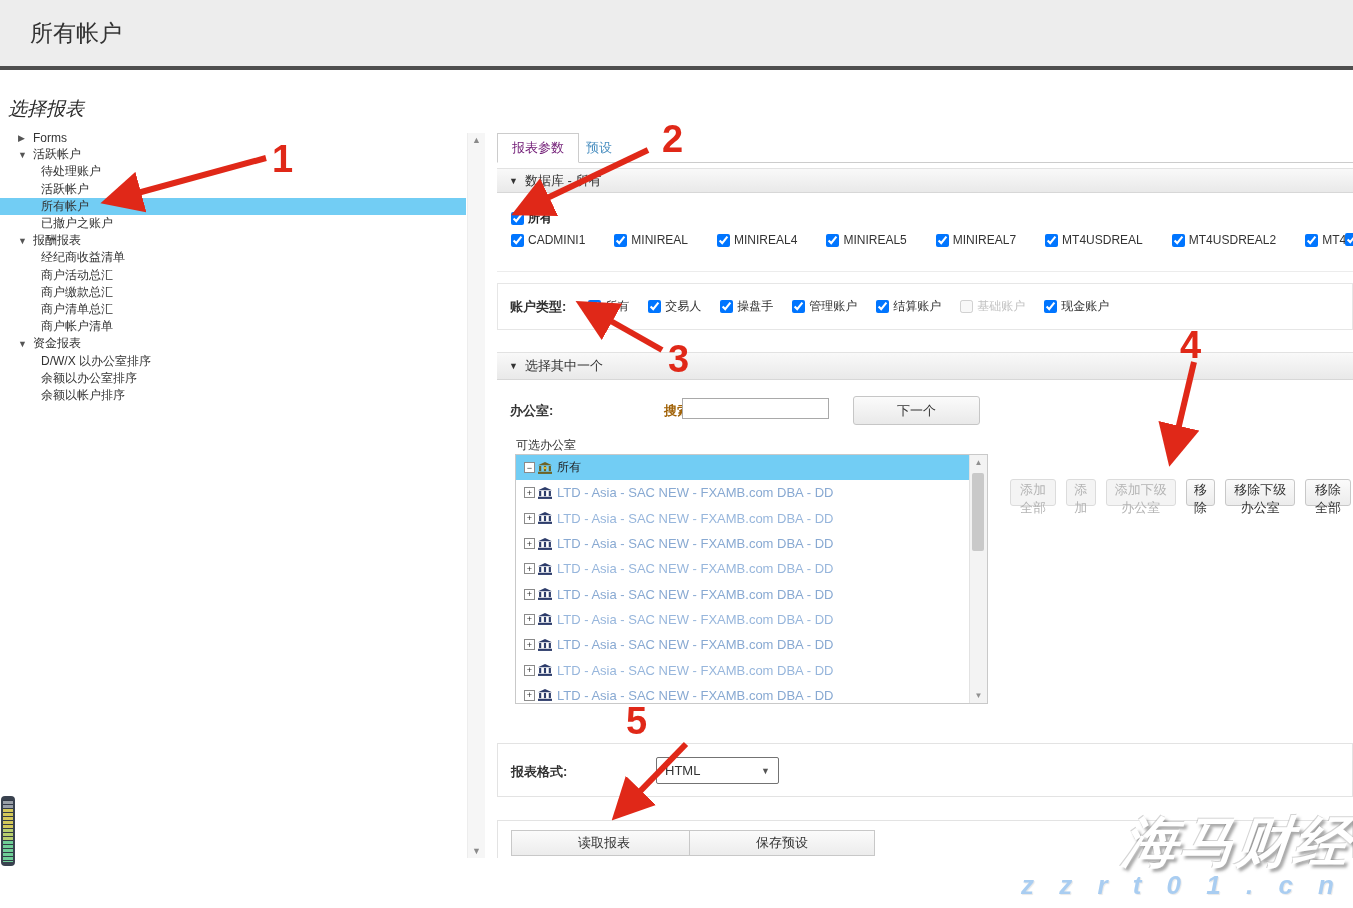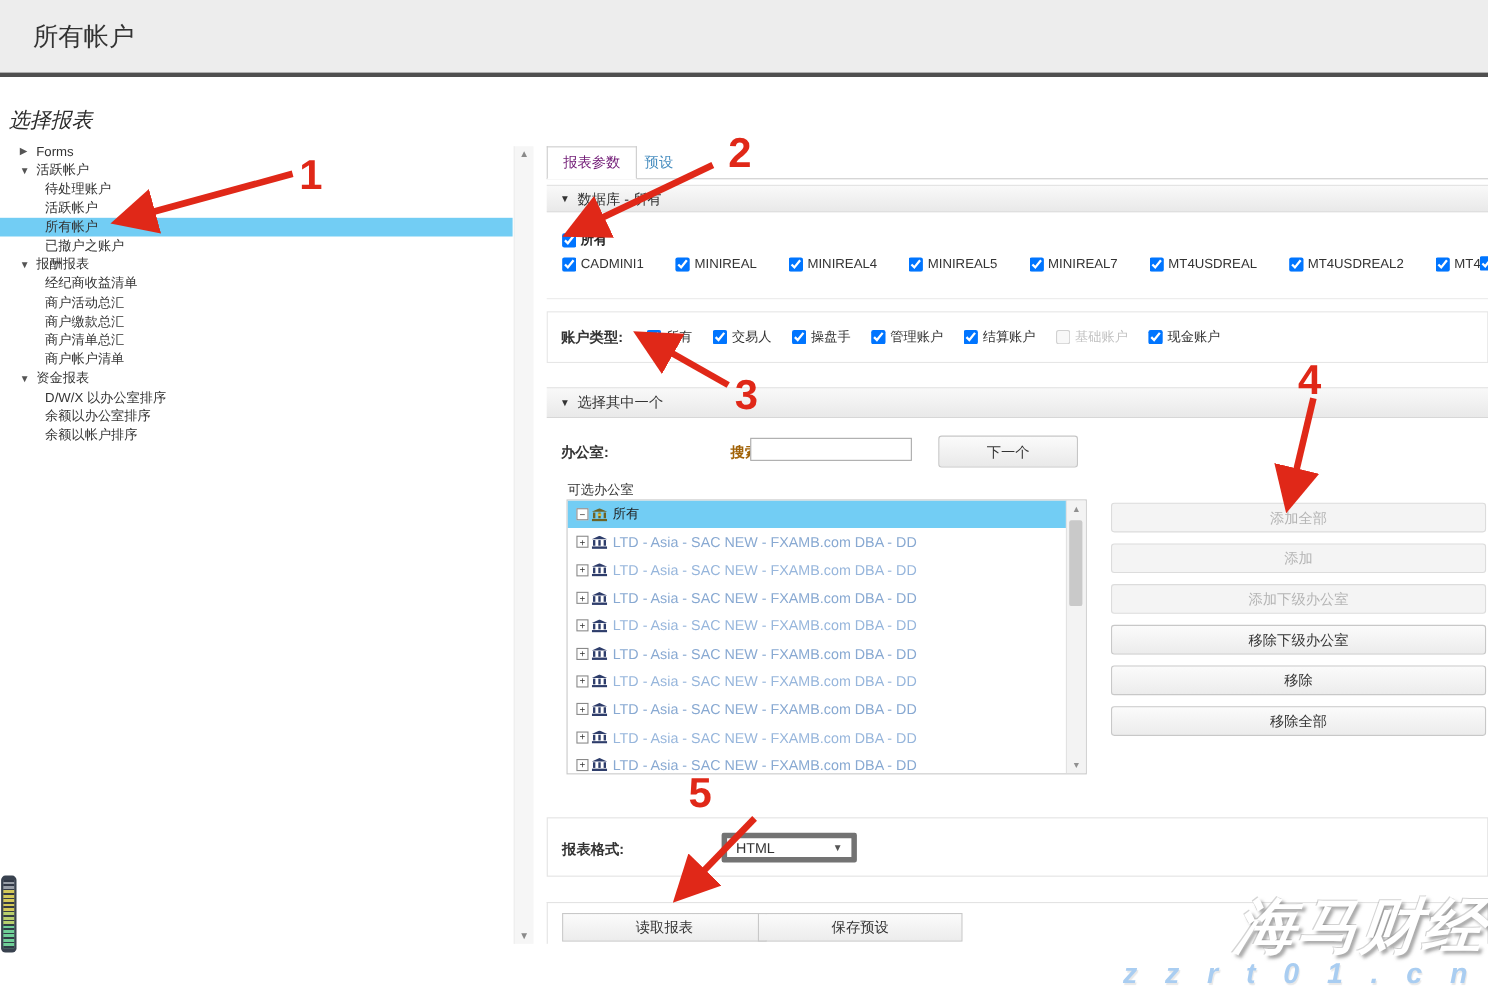--- a/index.html
+++ b/index.html
@@ -68,29 +68,29 @@
   .office-row .expander{width:9px;height:9px;border:1px solid #8a8a8a;background:#fff;
     display:inline-flex;align-items:center;justify-content:center;font-size:9px;line-height:8px;color:#333;margin-right:3px;flex:0 0 auto;}
   .office-row svg{margin-right:5px;flex:0 0 auto;}
   .office-link{color:#97b6dc;}
   .office-row:nth-child(odd) .office-link{color:#88a9d2;}
   .list-scrollbar{position:absolute;right:0;top:0;width:17px;height:100%;background:#f3f3f3;border-left:1px solid #e2e2e2;}
   .list-scrollbar .sb-up{position:absolute;top:3px;width:100%;text-align:center;font-size:8px;color:#909090;}
   .list-scrollbar .sb-down{position:absolute;bottom:3px;width:100%;text-align:center;font-size:8px;color:#909090;}
   .list-scrollbar .thumb{position:absolute;top:18px;left:2px;width:12px;height:78px;background:#c9c9c9;border-radius:2px;}
   
-  .transfer-buttons{position:absolute;left:1010px;top:457px;width:341px;display:flex;flex-direction:column;gap:10px;}
+  .transfer-buttons{position:absolute;left:1010px;top:479px;width:341px;display:flex;flex-direction:row;gap:10px;}
   .xfer-btn{height:27px;background:linear-gradient(#fbfbfb,#ececec);border:1px solid #c8c8c8;border-radius:3px;
     font-size:13px;color:#333;font-family:inherit;}
   .xfer-btn.disabled{color:#b4b4b4;border-color:#dcdcdc;background:#f4f4f4;}
   
   .format-panel{position:absolute;left:497px;top:743px;width:856px;height:54px;
     border:1px solid #e3e3e3;box-sizing:border-box;background:#fff;}
   .format-panel .lbl{position:absolute;left:13px;top:19px;font-weight:bold;font-size:13px;color:#333;}
-  .format-select{position:absolute;left:158px;top:13px;width:123px;height:27px;border:5px solid #737373;border-radius:2px;
+  .format-select{position:absolute;left:158px;top:13px;width:123px;height:27px;border:1px solid #737373;border-radius:2px;
     background:#fff;display:flex;align-items:center;font-size:13px;color:#333;padding:0 8px;box-sizing:border-box;cursor:pointer;}
   .format-select .val{flex:1;}
   .format-select .dd{font-size:9px;color:#555;}
   .actions-panel{position:absolute;left:497px;top:820px;width:856px;height:38px;
     border:1px solid #e3e3e3;border-bottom:none;box-sizing:border-box;background:#fff;}
   .action-btn{position:absolute;top:9px;width:186px;height:26px;background:linear-gradient(#fbfbfb,#ececec);
     border:1px solid #c8c8c8;border-radius:0;font-size:13px;color:#333;font-family:inherit;}
   .btn-load{left:13px;}
   .btn-save{left:191px;}
   
@@ -475,23 +475,23 @@
 </div>
 
 <div class="transfer-buttons">
 
     <button class="xfer-btn disabled" disabled="">添加全部</button>
 
     <button class="xfer-btn disabled" disabled="">添加</button>
 
     <button class="xfer-btn disabled" disabled="">添加下级办公室</button>
 
+    <button class="xfer-btn">移除</button>
+
     <button class="xfer-btn">移除下级办公室</button>
-
-    <button class="xfer-btn">移除</button>
 
     <button class="xfer-btn">移除全部</button>
   </div>
 
 <div class="format-panel">
   <span class="lbl">报表格式:</span>
   <div class="format-select">
     <span class="val">HTML</span>
     <span class="dd">▼</span>
   </div>

